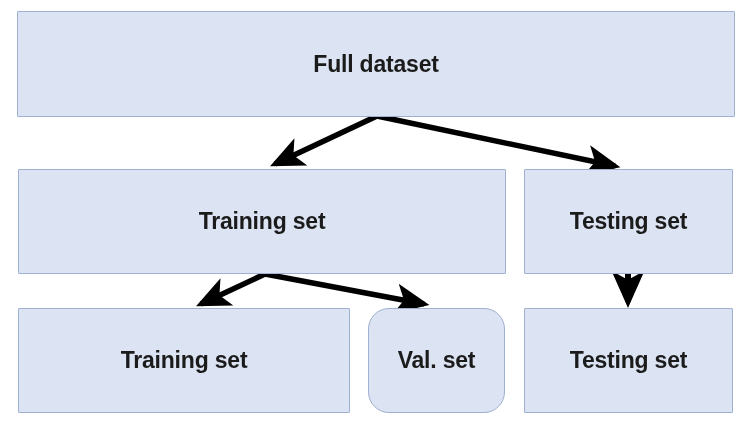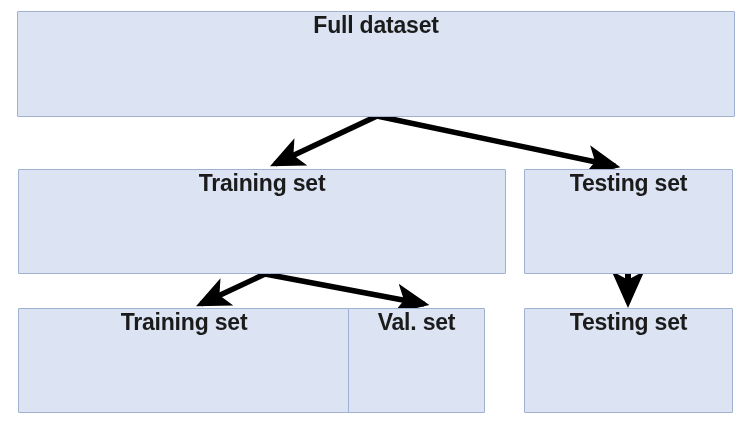--- a/index.html
+++ b/index.html
@@ -17,21 +17,21 @@
     background: #ffffff;
     overflow: hidden;
   }
   .node {
     position: absolute;
     box-sizing: border-box;
     background: #dce4f3;
     border: 1px solid #9fb0d0;
     border-radius: 1px;
     display: flex;
-    align-items: flex-start;
+    align-items: center;
     justify-content: center;
   }
   .node-label {
     font-family: "Liberation Sans", sans-serif;
     font-weight: bold;
     font-size: 23px;
     color: #1b1b1b;
     letter-spacing: -0.2px;
     white-space: nowrap;
     text-align: center;
@@ -42,21 +42,21 @@
     top: 0;
     width: 747px;
     height: 432px;
     pointer-events: none;
   }
   
   #node-full-dataset      { left: 17px;  top: 11px;  width: 718px; height: 106px; }
   #node-training-set-1    { left: 18px;  top: 169px; width: 488px; height: 105px; }
   #node-testing-set-1     { left: 524px; top: 169px; width: 209px; height: 105px; }
   #node-training-set-2    { left: 18px;  top: 308px; width: 332px; height: 105px; }
-  #node-val-set           { left: 348px; top: 308px; width: 137px; height: 105px; }
+  #node-val-set           { left: 368px; top: 308px; width: 137px; height: 105px; border-radius: 21px; }
   #node-testing-set-2     { left: 524px; top: 308px; width: 209px; height: 105px; }
 </style>
 </head>
 <body>
 
 <div id="canvas">
 
   <svg id="arrow-layer" viewBox="0 0 747 432" width="747" height="432" xmlns="http://www.w3.org/2000/svg">
     <defs>
       <marker id="ah" markerWidth="7" markerHeight="7" refX="5.2" refY="3" orient="auto" markerUnits="strokeWidth">

